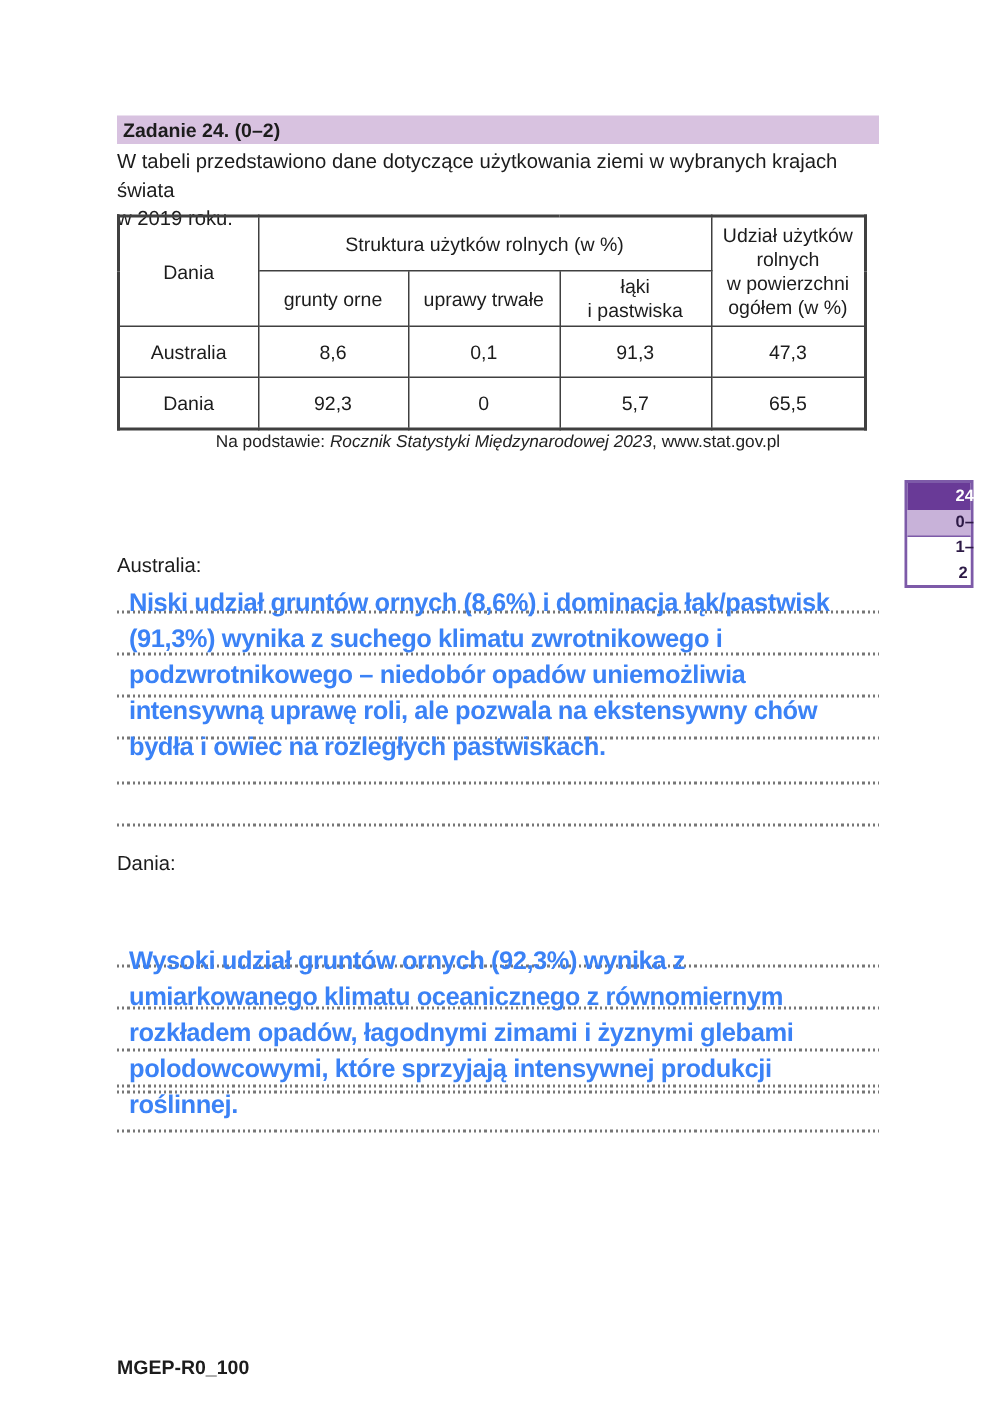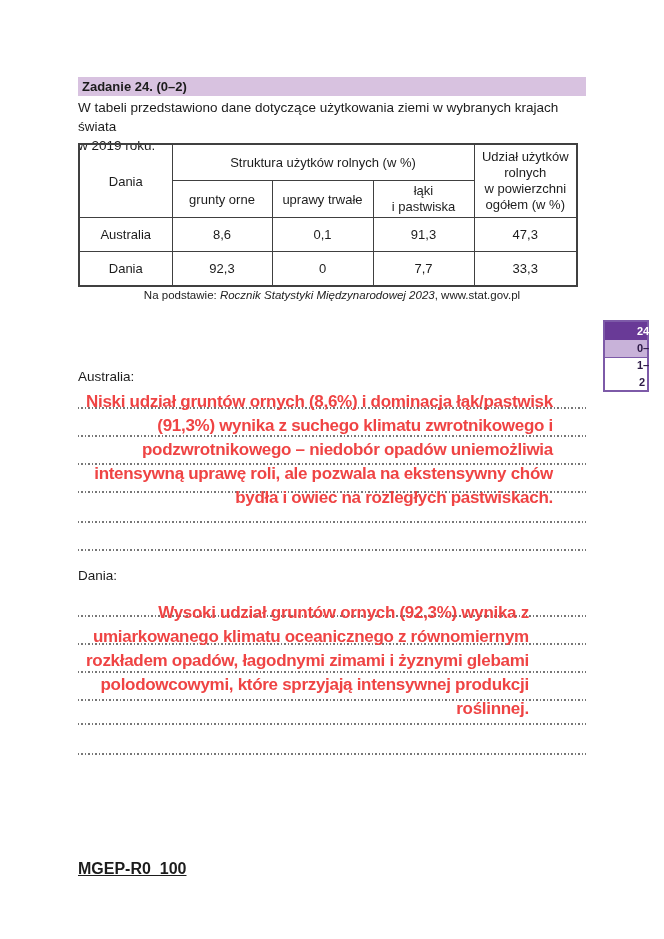--- a/index.html
+++ b/index.html
@@ -79,29 +79,28 @@
   .dotline{
     position:absolute;left:0;right:0;height:2px;
     background-image:repeating-linear-gradient(to right,#767676 0 1.4px,transparent 1.4px 3.5px);
   }
   .dotline-free{
     position:absolute;left:78px;width:508px;height:2px;
     background-image:repeating-linear-gradient(to right,#767676 0 1.4px,transparent 1.4px 3.5px);
   }
   .red-answer{
     position:absolute;left:8px;top:2px;
-    color:#ef4444;font-weight:bold;
+    color:#3b82f6;font-weight:bold;
     font-size:17px;line-height:24px;letter-spacing:-0.3px;
     white-space:pre;
-    text-align:right;
   }
 
   
   .page-num{left:0;top:880px;width:664px;text-align:center;font-size:13px;}
-  .doc-code{left:78px;top:860px;font-size:16px;font-weight:bold;text-decoration:underline;}
+  .doc-code{left:78px;top:904px;font-size:13px;font-weight:bold;}
 </style>
 </head>
 <body>
 
 <div class="page">
 
   <div class="abs task-bar">Zadanie 24. (0–2)</div>
 
   <div class="abs intro">W tabeli przedstawiono dane dotyczące użytkowania ziemi w wybranych krajach świata
 w 2019 roku.</div>
@@ -134,22 +133,22 @@
           <td class="country">Australia</td>
           <td>8,6</td>
           <td>0,1</td>
           <td>91,3</td>
           <td>47,3</td>
         </tr>
         <tr class="datarow">
           <td class="country">Dania</td>
           <td>92,3</td>
           <td>0</td>
-          <td>7,7</td>
-          <td>33,3</td>
+          <td>5,7</td>
+          <td>65,5</td>
         </tr>
       </tbody>
     </table>
   </div>
 
   <div class="abs source">
     <span>Na podstawie: </span><span class="it">Rocznik Statystyki Międzynarodowej 2023</span><span>, www.stat.gov.pl</span>
   </div>
 
 
@@ -171,21 +170,21 @@
 podzwrotnikowego – niedobór opadów uniemożliwia
 intensywną uprawę roli, ale pozwala na ekstensywny chów
 bydła i owiec na rozległych pastwiskach.</div>
   </div>
 
   <div class="dotline-free" style="top:521px;"></div>
   <div class="dotline-free" style="top:549px;"></div>
 
   <div class="abs ans-label" style="top:568px;">Dania:</div>
 
-  <div class="abs ans-block" style="top:600px;height:122px;">
+  <div class="abs ans-block" style="top:628px;height:122px;">
     <div class="dotline" style="top:15px;"></div>
     <div class="dotline" style="top:43px;"></div>
     <div class="dotline" style="top:71px;"></div>
     <div class="dotline" style="top:99px;"></div>
     <div class="red-answer" style="top:1px;">Wysoki udział gruntów ornych (92,3%) wynika z
 umiarkowanego klimatu oceanicznego z równomiernym
 rozkładem opadów, łagodnymi zimami i żyznymi glebami
 polodowcowymi, które sprzyjają intensywnej produkcji
 roślinnej.</div>
   </div>

